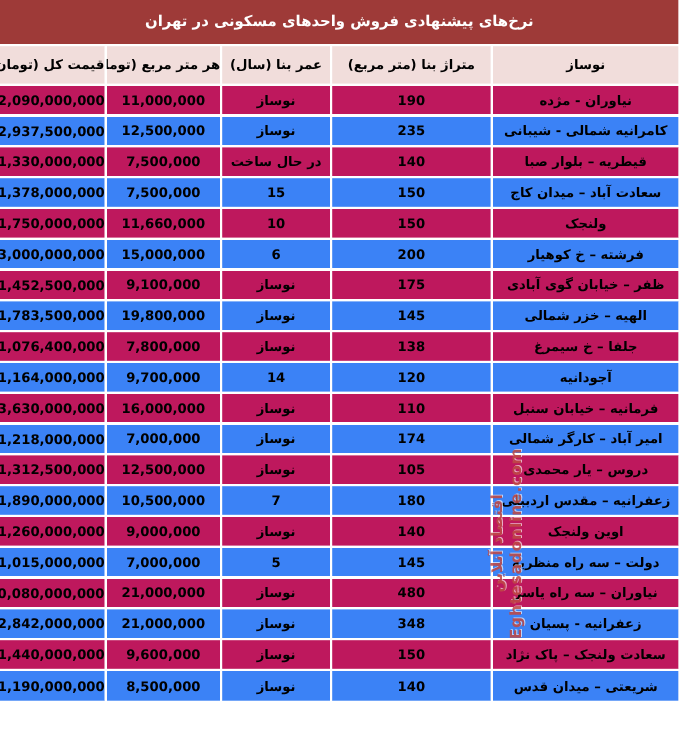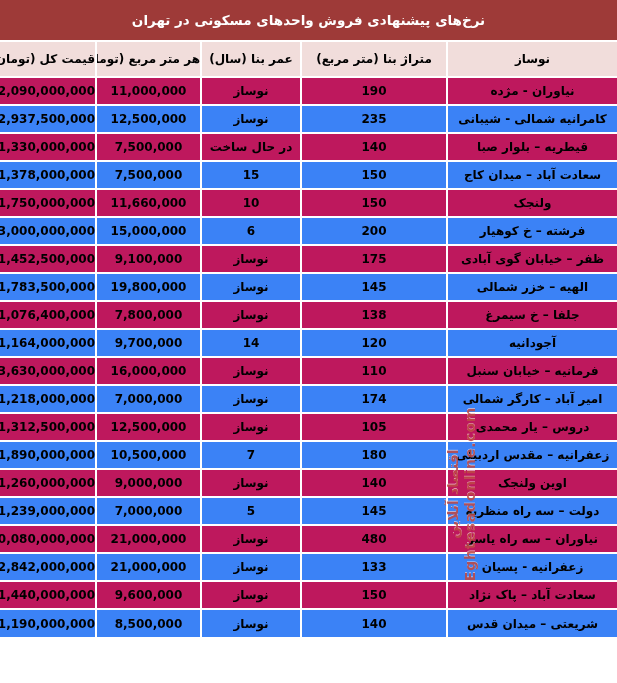--- a/index.html
+++ b/index.html
@@ -214,38 +214,38 @@
           <td>140</td>
           <td>نوساز</td>
           <td>9,000,000</td>
           <td>1,260,000,000</td>
         </tr>
         <tr class="even">
           <td>دولت – سه راه منظریه</td>
           <td>145</td>
           <td>5</td>
           <td>7,000,000</td>
-          <td>1,239,000,000</td>
+          <td>1,015,000,000</td>
         </tr>
         <tr class="odd">
           <td>نیاوران – سه راه یاسر</td>
           <td>480</td>
           <td>نوساز</td>
           <td>21,000,000</td>
           <td>10,080,000,000</td>
         </tr>
         <tr class="even">
           <td>زعفرانیه - پسیان</td>
-          <td>133</td>
+          <td>348</td>
           <td>نوساز</td>
           <td>21,000,000</td>
           <td>2,842,000,000</td>
         </tr>
         <tr class="odd">
-          <td>سعادت آباد – پاک نژاد</td>
+          <td>سعادت ولنجک – پاک نژاد</td>
           <td>150</td>
           <td>نوساز</td>
           <td>9,600,000</td>
           <td>1,440,000,000</td>
         </tr>
         <tr class="even">
           <td>شریعتی – میدان قدس</td>
           <td>140</td>
           <td>نوساز</td>
           <td>8,500,000</td>

